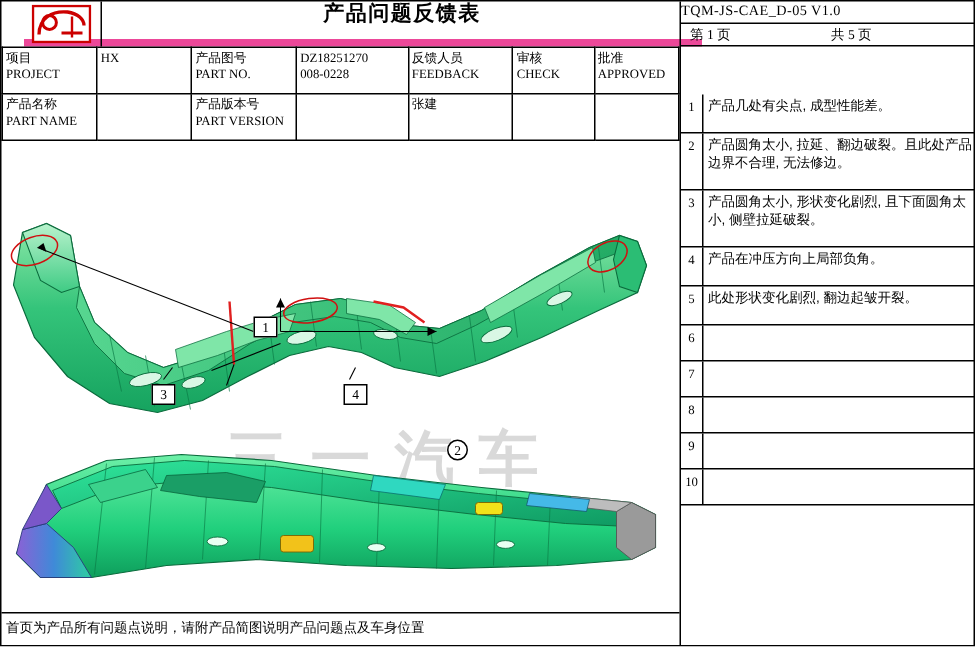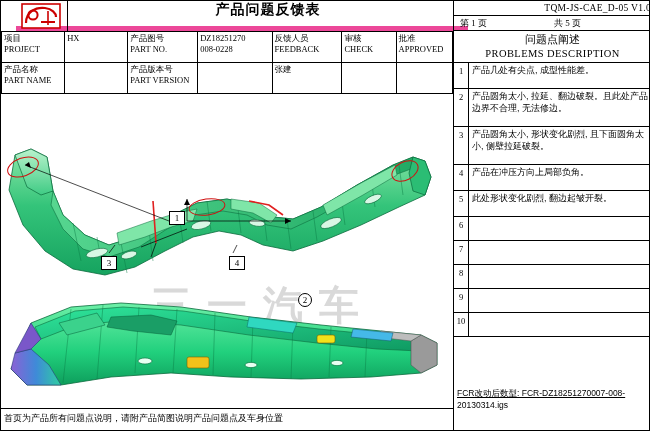--- a/index.html
+++ b/index.html
@@ -52,21 +52,21 @@
 
   
   .drawing { position:absolute; left:0; top:92px; width:452px; height:315px; overflow:hidden; }
   .footer-note {
     position:absolute; left:0; top:407px; width:452px; height:22px;
     border-top:1px solid #000; font-size:9px; padding:4px 3px 0 3px; line-height:11px;
   }
 
   
   .rh1 { position:absolute; left:0; top:0; width:197px; height:15px; border-bottom:1px solid #000; }
-  .rh1 span { font-size:9.5px; display:block; text-align:right; line-height:15px; letter-spacing:0.3px;}
+  .rh1 span { font-size:9.5px; display:block; text-align:left; line-height:15px; letter-spacing:0.3px;}
   .rh2 { position:absolute; left:0; top:15px; width:197px; height:15px; border-bottom:1px solid #000; }
   .rh2 .pg { position:absolute; left:6px; top:0; font-size:9px; line-height:15px; }
   .rh2 .pgt { position:absolute; left:100px; top:0; font-size:9px; line-height:15px; }
   .rh3 { position:absolute; left:0; top:30px; width:197px; height:32px; border-bottom:1px solid #000; text-align:center; }
   .rh3 .t-cn { font-size:11px; line-height:15px; padding-top:1px; }
   .rh3 .t-en { font-size:10.5px; line-height:14px; letter-spacing:0.4px; }
 
   
   .plist { position:absolute; left:0; top:62px; width:197px; height:320px; }
   .prow { position:relative; border-bottom:1px solid #000; display:flex; }
@@ -356,24 +356,20 @@
 
     <div class="rh1">
       <span>TQM-JS-CAE_D-05   V1.0</span>
     </div>
 
     <div class="rh2">
       <span class="pg">第 1 页</span>
       <span class="pgt">共 5 页</span>
     </div>
 
-    <div class="rh3">
-      <div class="t-cn">问题点阐述</div>
-      <div class="t-en">PROBLEMS  DESCRIPTION</div>
-    </div>
 
     <div class="plist">
       <div class="prow" style="height:26px;">
         <div class="pnum">1</div>
         <div class="ptxt">产品几处有尖点, 成型性能差。</div>
       </div>
       <div class="prow" style="height:38px;">
         <div class="pnum">2</div>
         <div class="ptxt">产品圆角太小, 拉延、翻边破裂。且此处产品边界不合理, 无法修边。</div>
       </div>
@@ -404,18 +400,14 @@
       <div class="prow" style="height:24px;">
         <div class="pnum">9</div>
         <div class="ptxt"></div>
       </div>
       <div class="prow" style="height:24px;">
         <div class="pnum">10</div>
         <div class="ptxt"></div>
       </div>
     </div>
 
-    <div class="fcr">
-      <div style="text-decoration:underline;">FCR改动后数型: FCR-DZ18251270007-008-</div>
-      <div>20130314.igs</div>
-    </div>
   </div>
 </div>
 
 </body></html>

